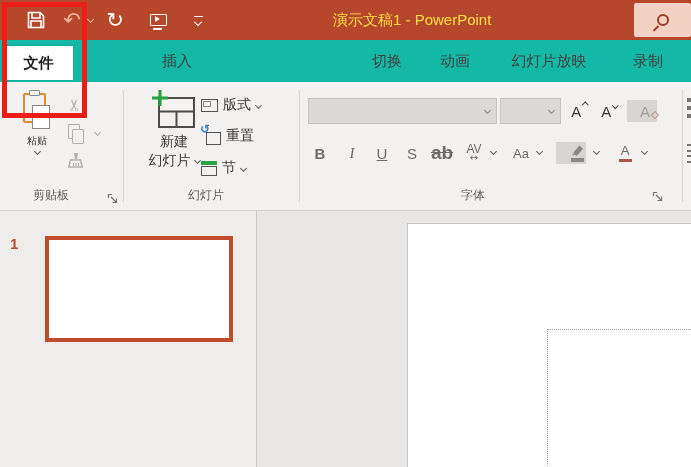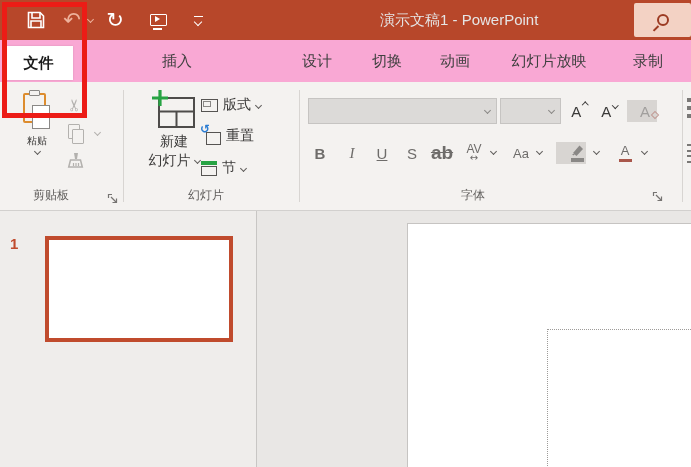--- a/index.html
+++ b/index.html
@@ -13,27 +13,27 @@
   .qbtn{position:absolute;top:6px;width:28px;height:28px;display:flex;align-items:center;justify-content:center;}
   .glyph{font-size:21px;color:#fff;line-height:1;font-family:"DejaVu Sans",sans-serif;}
   .glyph.dis{color:#eeb29c;}
   .undo-chev{position:absolute;right:-7px;top:11px;width:5px;height:5px;border-right:1.4px solid #eeb29c;border-bottom:1.4px solid #eeb29c;transform:rotate(45deg);}
   .ss-icon{position:relative;width:17px;height:12px;border:1.7px solid #fff;border-radius:1px;display:block;}
   .ss-icon::before{content:"";position:absolute;left:4px;top:1px;border-left:5px solid #fff;border-top:3.5px solid transparent;border-bottom:3.5px solid transparent;}
   .ss-icon::after{content:"";position:absolute;left:2px;bottom:-5px;width:9px;height:1.8px;background:#fff;}
   .qat-chev{position:relative;width:9px;height:9px;display:block;}
   .qat-chev::before{content:"";position:absolute;left:0;top:0;width:9px;height:1.8px;background:#fff;}
   .qat-chev::after{content:"";position:absolute;left:1.5px;top:3px;width:5px;height:5px;border-right:1.7px solid #fff;border-bottom:1.7px solid #fff;transform:rotate(45deg);}
-  .wtitle{position:absolute;left:333px;top:0;height:56px;line-height:40px;color:#e5e5e5;font-size:15px;white-space:nowrap;margin-left:47px;}
+  .wtitle{position:absolute;left:333px;top:0;height:56px;line-height:40px;color:#fde047;font-size:15px;white-space:nowrap;}
   .searchbox{position:absolute;left:634px;top:3px;width:57px;height:34px;background:var(--search-bg,#f3d2c4);border-radius:2px;display:flex;align-items:center;justify-content:center;}
   .mag{position:relative;width:12px;height:12px;border:2px solid #9c3a22;border-radius:50%;display:block;}
   .mag::after{content:"";position:absolute;left:-4px;top:9px;width:2.2px;height:7px;background:#9c3a22;transform:rotate(45deg);}
 
   
-  .tabrow{position:absolute;left:0;top:40px;width:691px;height:42px;background:#f9a8d4;}
+  .tabrow{position:absolute;left:0;top:40px;width:691px;height:42px;background:#14b8a6;}
   .tab{position:absolute;top:0;height:42px;line-height:42px;text-align:center;font-size:15px;color:#404040;white-space:nowrap;}
   .tab.file{top:6px;height:34px;line-height:34px;background:#fff;font-weight:700;color:#1b1b1b;box-shadow:0 0 2px rgba(0,0,0,.12);}
   .tab.active{font-weight:700;color:#333;}
   .underline{position:absolute;left:2px;bottom:3px;width:40px;height:4px;background:var(--brand-dark,#9e3a23);border-radius:1px;}
 
   
   .ribbon{position:absolute;left:0;top:82px;width:691px;height:128px;background:#f4f2f0;}
   .vdiv{position:absolute;top:8px;width:1px;height:112px;background:#d8d5d2;}
   .vdiv.mini{height:22px;}
   .gl{position:absolute;font-size:12px;color:#605e5c;text-align:center;white-space:nowrap;}
@@ -138,21 +138,20 @@
     </button>
     <div class="wtitle">演示文稿1 - PowerPoint</div>
     <button class="searchbox">
       <span class="mag"></span>
     </button>
   </div>
 
   <div class="tabrow">
     <div class="tab file" style="left:4px;width:69px"><span>文件</span></div>
     <div class="tab" style="left:157px;width:40px"><span>插入</span></div>
-    <div class="tab" style="left:297px;width:40px"><span>设计</span></div>
     <div class="tab" style="left:435px;width:40px"><span>动画</span></div>
     <div class="tab" style="left:367px;width:40px"><span>切换</span></div>
     <div class="tab" style="left:504px;width:90px"><span>幻灯片放映</span></div>
     <div class="tab" style="left:628px;width:40px"><span>录制</span></div>
   </div>
 
   <div class="ribbon">
 
     <button class="paste-btn">
       <span class="paste-icon">

